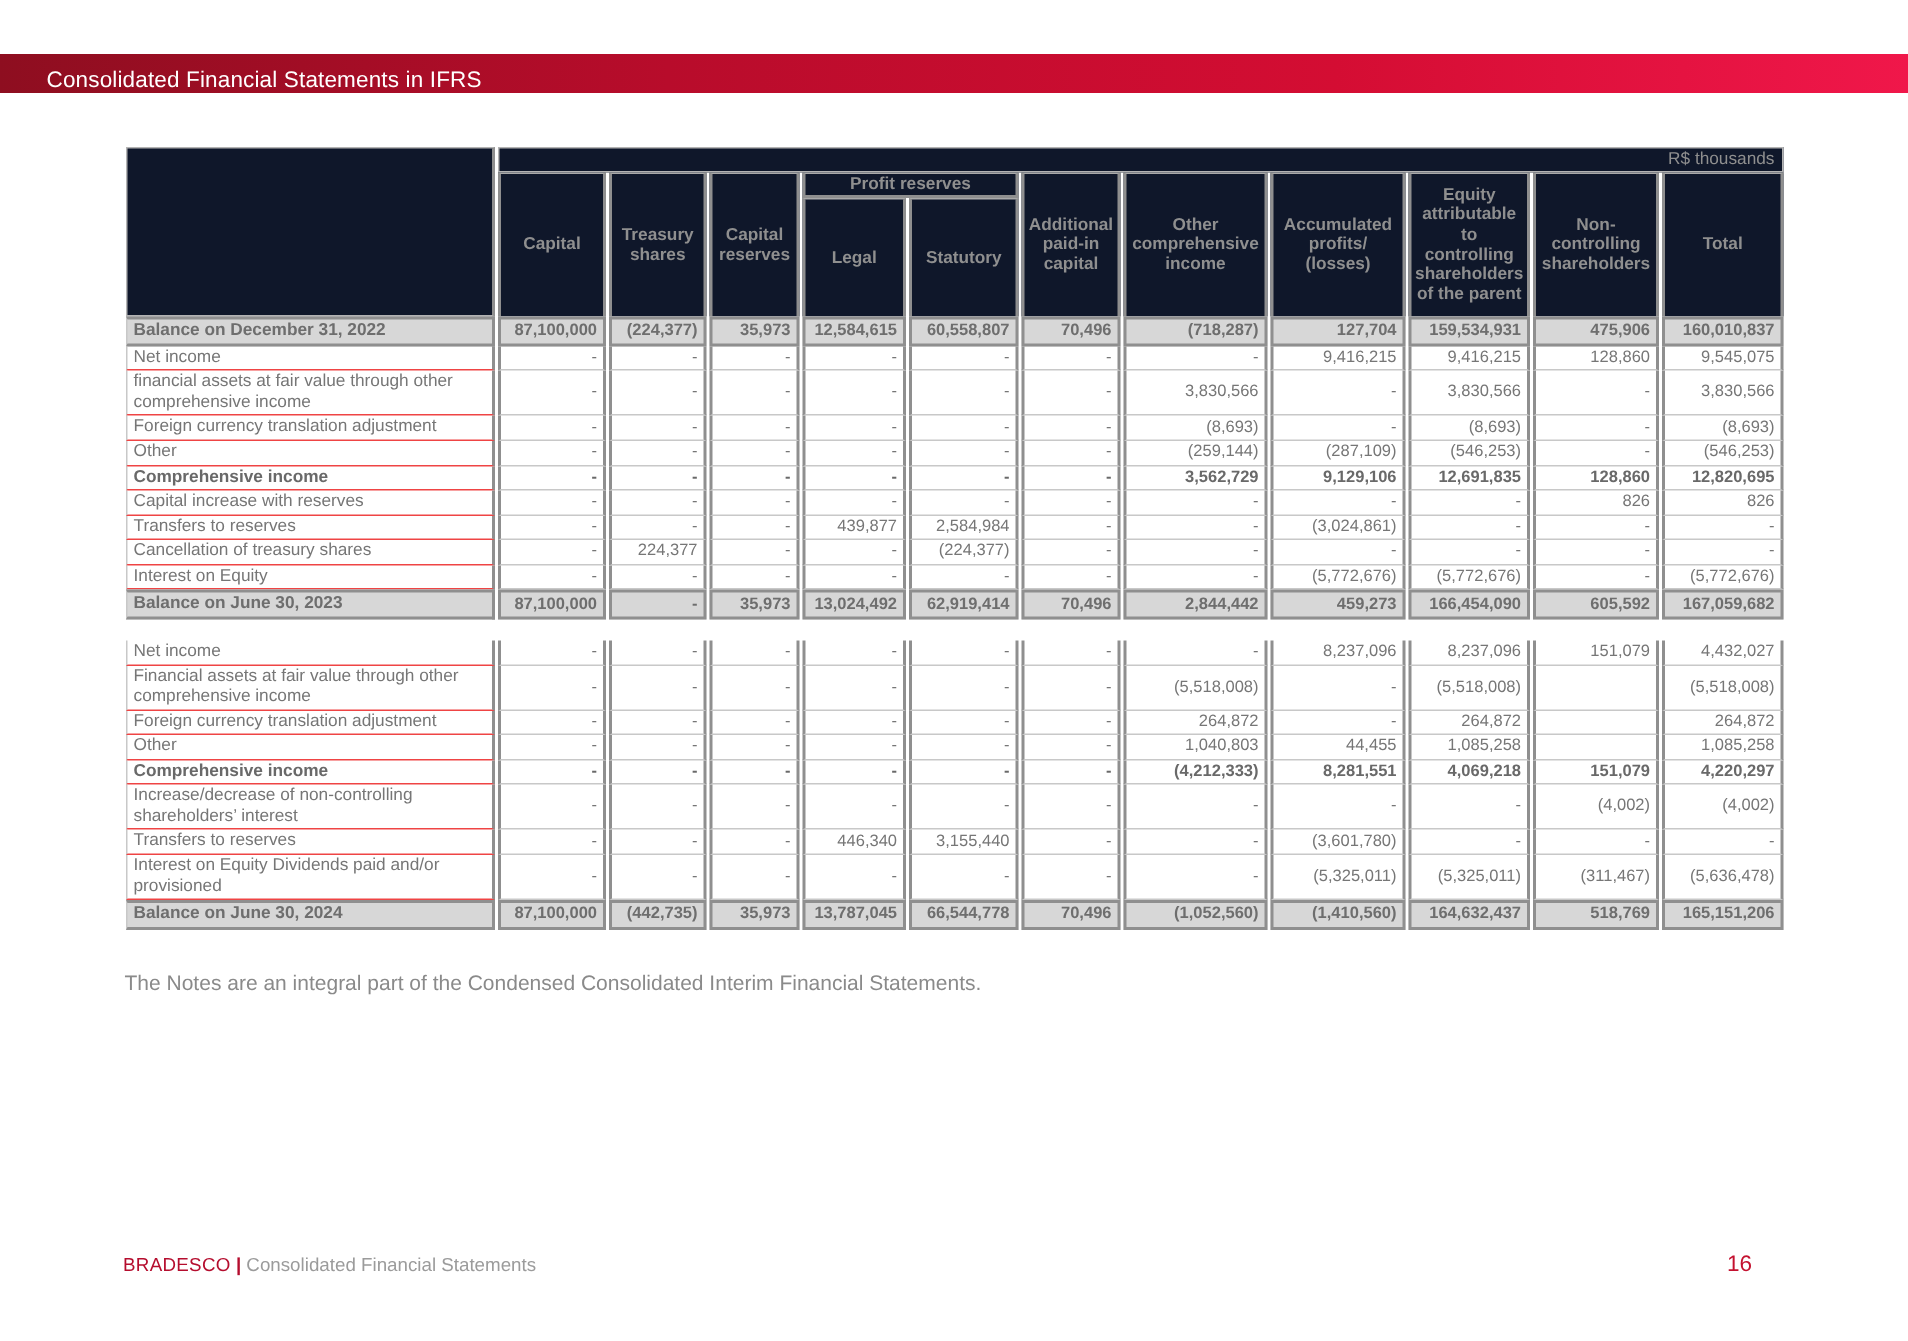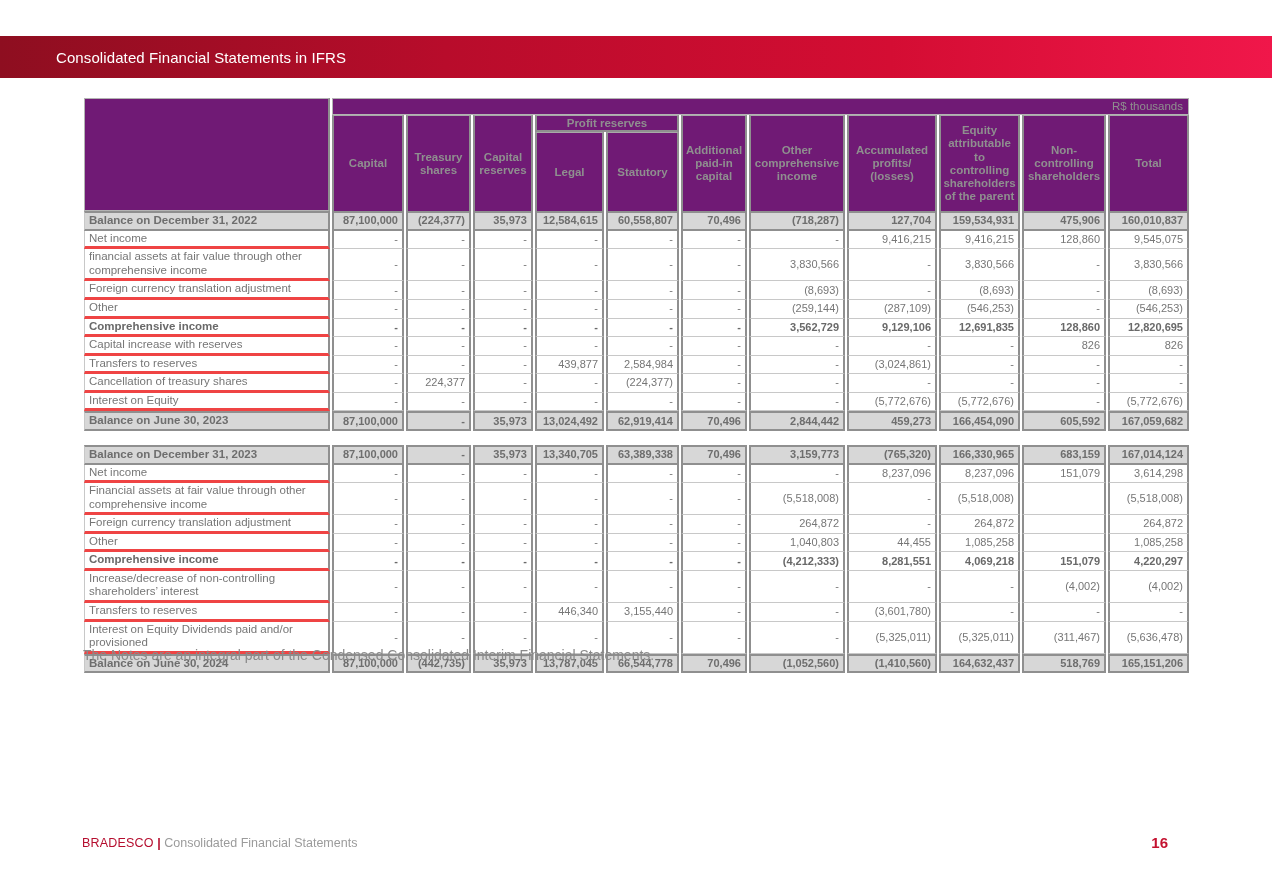--- a/index.html
+++ b/index.html
@@ -1,36 +1,36 @@
 <!DOCTYPE html>
 <html><head>
 <meta charset="utf-8">
 <style>
   html,body{margin:0;padding:0;}
   body{
     width:1272px;height:894px;position:relative;background:#ffffff;
     font-family:"Liberation Sans", sans-serif;overflow:hidden;
   }
   .banner{
-    position:absolute;top:36px;left:0;width:1272px;height:42px;
+    position:absolute;top:36px;left:0;width:1272px;height:26px;
     background:linear-gradient(90deg,#8e0e20 0%,#b80c2b 35%,#d40d33 70%,#f0174a 100%);
-    color:#fff;display:flex;align-items:center;box-sizing:border-box;padding-left:56px;
+    color:#fff;display:flex;align-items:flex-end;box-sizing:border-box;padding-left:31px;
     font-size:15px;letter-spacing:.1px;
   }
   .banner .bold{font-weight:bold;white-space:pre;}
   .banner .reg{white-space:pre;}
 
   .table-wrap{position:absolute;left:82px;top:98px;width:1115px;}
   table.fin-table{
     border-collapse:separate;border-spacing:2px 0;table-layout:fixed;
     font-size:11px;color:#767676;
   }
   .fin-table th,.fin-table td{box-sizing:border-box;overflow:hidden;}
   
-  .fin-table thead th{background:#701a75;color:#8f8f8f;font-weight:bold;font-size:11.5px;line-height:1.15;}
+  .fin-table thead th{background:#0f172a;color:#8f8f8f;font-weight:bold;font-size:11.5px;line-height:1.15;}
   th.corner{border:1px solid #b3b3b3;border-right:2px solid #8f8f8f;}
   th.unit{
     text-align:right;font-weight:normal !important;color:#8a8a8a;
     border:1px solid #b3b3b3;padding:1px 5px;height:15px;font-size:11.5px;
   }
   th.col{
     border-left:2px solid #8f8f8f;border-right:2px solid #8f8f8f;border-top:1px solid #a9a9a9;
     vertical-align:middle;text-align:center;padding:2px 2px;margin-left:34px;
   }
   th.group{
@@ -40,35 +40,35 @@
   tr.group-row{height:17px;}
   tr.sub-row{height:79px;}
   
   .fin-table tbody tr{height:15px;}
   td.num{
     text-align:right;padding:1px 4px;vertical-align:middle;line-height:1.2;
     border-left:2px solid #8f8f8f;border-right:2px solid #8f8f8f;border-bottom:1px solid #c8c8c8;
   }
   td.label{
     text-align:left;padding:1px 4px;vertical-align:middle;line-height:1.18;font-size:11.5px;
-    border-left:1px solid #c8c8c8;border-right:2px solid #8f8f8f;border-bottom:3px solid #ef4444;
+    border-left:1px solid #c8c8c8;border-right:2px solid #8f8f8f;border-bottom:1px solid #ef4444;
   }
   tr.balance{height:18px;}
   tr.balance td{
     background:#d7d7d7;font-weight:bold;color:#6e6e6e;
     border-top:2px solid #8f8f8f;border-bottom:2px solid #8f8f8f;
   }
   tr.bold td{font-weight:bold;color:#696969;}
   .section-gap{height:14px;}
 
   .note{position:absolute;left:83px;top:647px;font-size:14px;color:#8a8a8a;}
   .footer{position:absolute;left:82px;top:836px;font-size:12.5px;color:#9b9b9b;}
   .footer .brand{color:#b50d2e;font-weight:normal;letter-spacing:.2px;}
   .footer .sep{color:#b50d2e;font-weight:bold;}
-  .page-num{position:absolute;top:834px;right:104px;font-size:15px;font-weight:bold;color:#c41230;}
+  .page-num{position:absolute;top:834px;right:104px;font-size:15px;font-weight:normal;color:#c41230;}
 </style>
 </head>
 <body>
 
 <div class="banner">
   <span class="reg">Consolidated Financial Statements in IFRS </span>
 </div>
 
 <div class="table-wrap" id="table-root">
     <table class="fin-table">
@@ -275,47 +275,33 @@
         <col style="width: 69px;">
         <col style="width: 73px;">
         <col style="width: 66px;">
         <col style="width: 96px;">
         <col style="width: 90px;">
         <col style="width: 81px;">
         <col style="width: 84px;">
         <col style="width: 81px;">
       </colgroup>
       <tbody>
-        <tr class="balance">
-          <td class="label">Balance on December 31, 2023</td>
-          <td class="num">87,100,000</td>
-          <td class="num">-</td>
-          <td class="num">35,973</td>
-          <td class="num">13,340,705</td>
-          <td class="num">63,389,338</td>
-          <td class="num">70,496</td>
-          <td class="num">3,159,773</td>
-          <td class="num">(765,320)</td>
-          <td class="num">166,330,965</td>
-          <td class="num">683,159</td>
-          <td class="num">167,014,124</td>
-        </tr>
         <tr>
           <td class="label">Net income</td>
           <td class="num">-</td>
           <td class="num">-</td>
           <td class="num">-</td>
           <td class="num">-</td>
           <td class="num">-</td>
           <td class="num">-</td>
           <td class="num">-</td>
           <td class="num">8,237,096</td>
           <td class="num">8,237,096</td>
           <td class="num">151,079</td>
-          <td class="num">3,614,298</td>
+          <td class="num">4,432,027</td>
         </tr>
         <tr>
           <td class="label">Financial assets at fair value through other comprehensive income</td>
           <td class="num">-</td>
           <td class="num">-</td>
           <td class="num">-</td>
           <td class="num">-</td>
           <td class="num">-</td>
           <td class="num">-</td>
           <td class="num">(5,518,008)</td>

